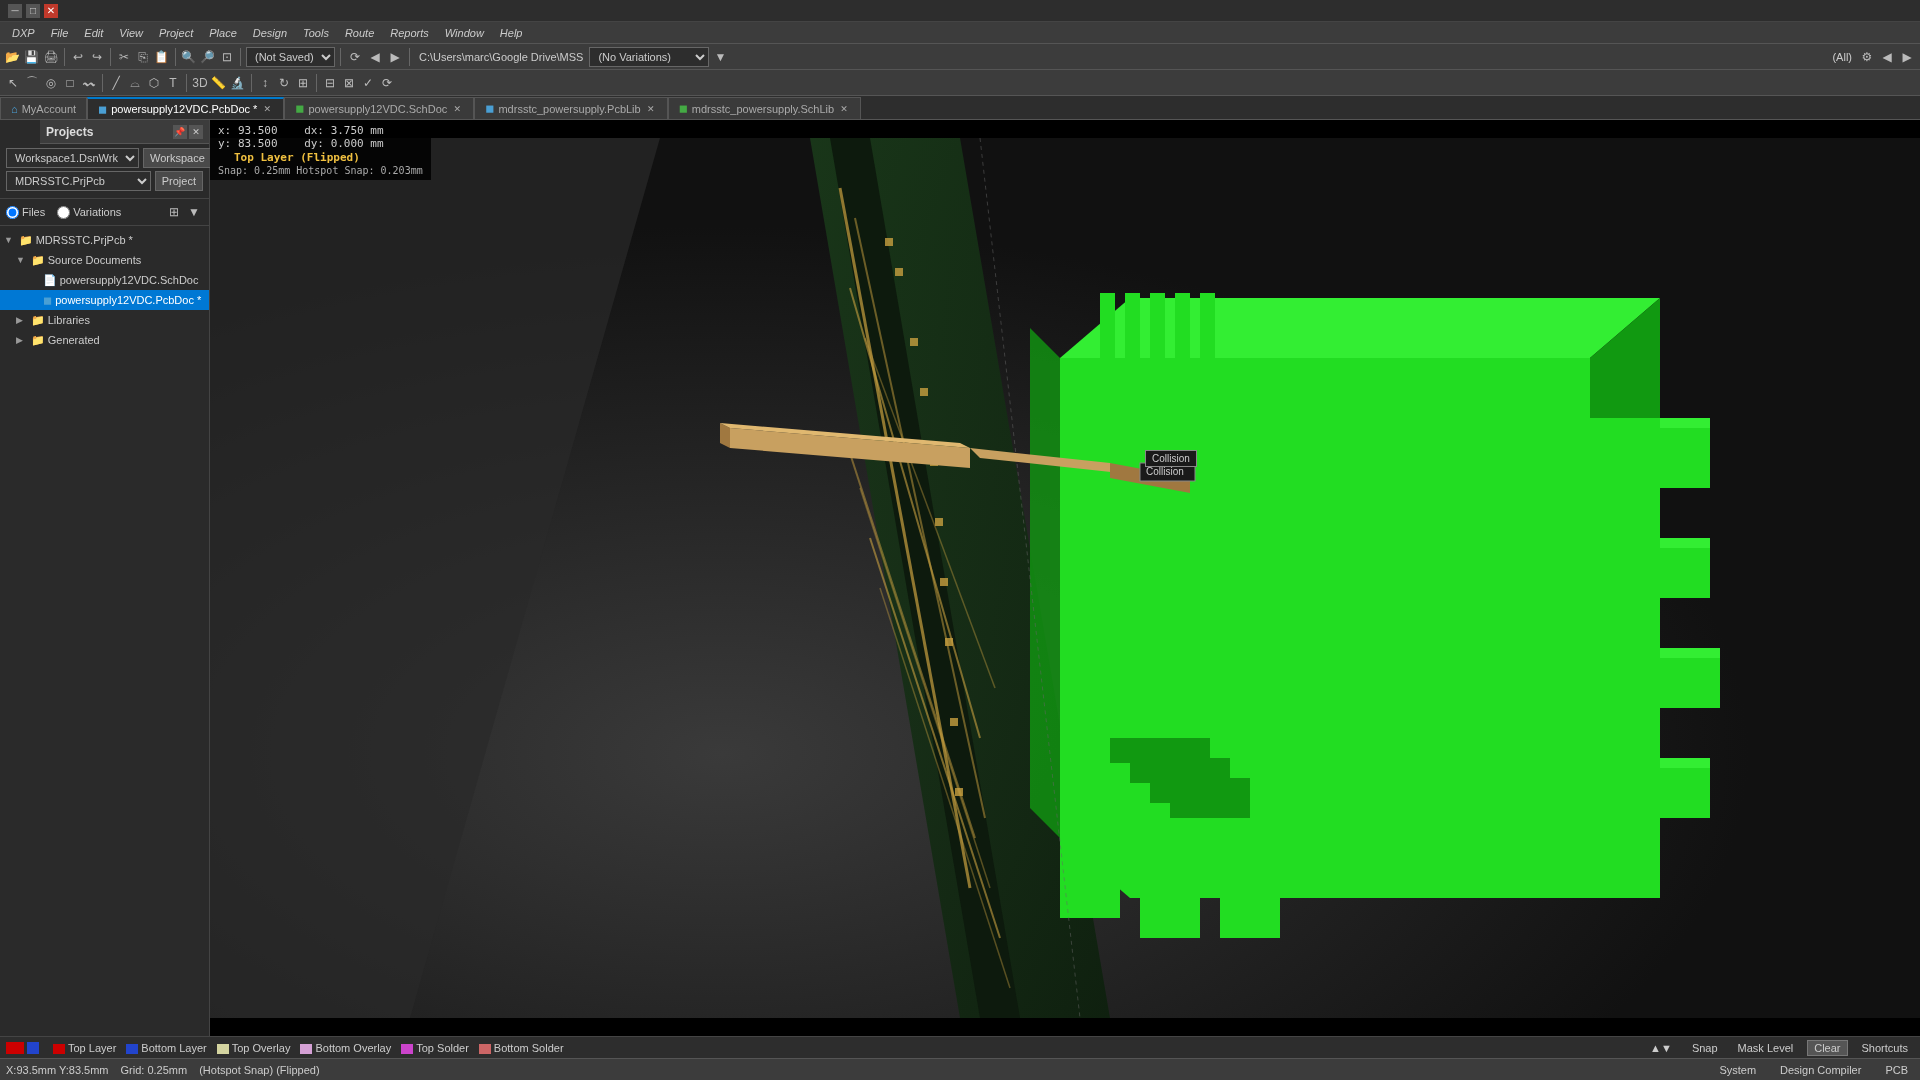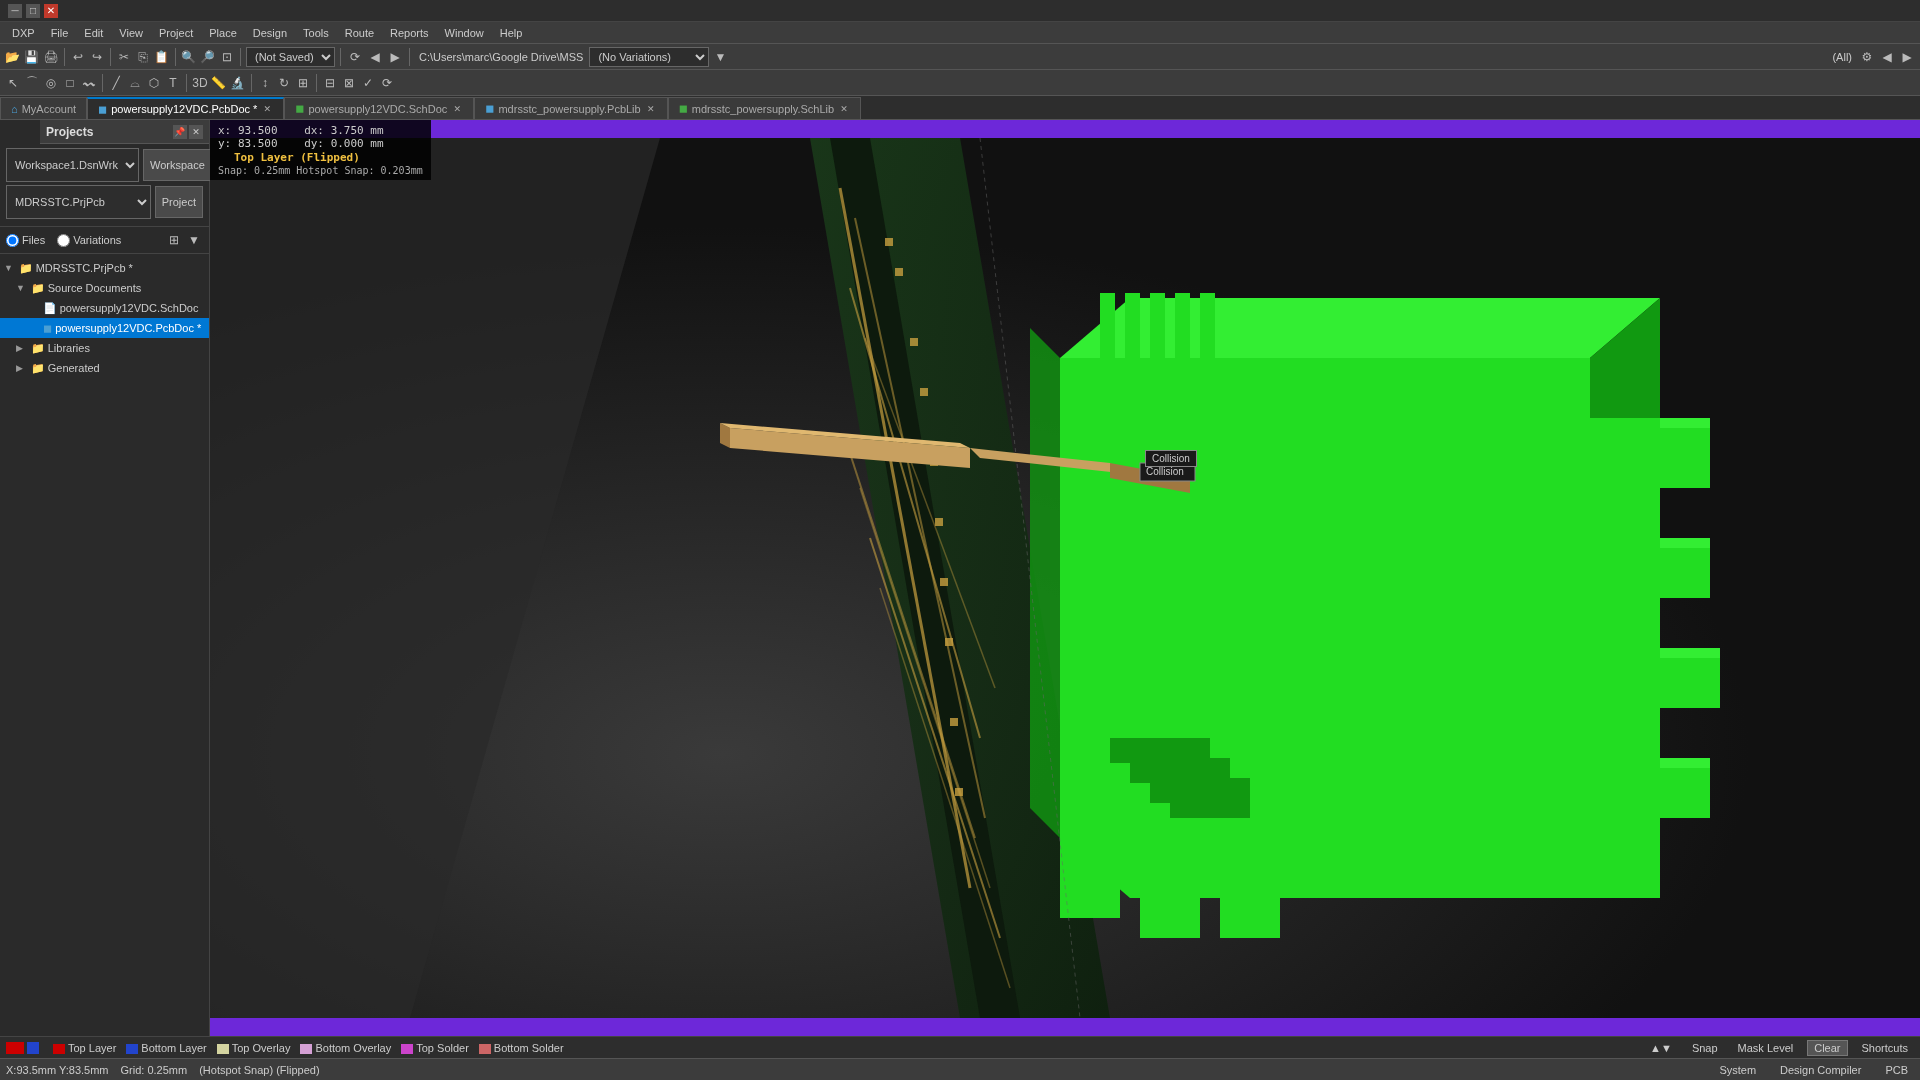--- a/index.html
+++ b/index.html
@@ -26,20 +26,21 @@
     }
 
     
     #menu-bar {
       height: 22px;
       background: #3c3c3c;
       display: flex;
       align-items: center;
       padding: 0 4px;
       border-bottom: 1px solid #555;
+      font-style: italic;
     }
     .menu-item {
       padding: 2px 8px;
       cursor: pointer;
       font-size: 11px;
       color: #ccc;
     }
 
     
     #toolbar {
@@ -120,25 +121,25 @@
     #panel-header .panel-btns { display: flex; gap: 2px; }
     #panel-header .panel-btn { width: 14px; height: 14px; background: #555; display: flex; align-items: center; justify-content: center; cursor: pointer; font-size: 9px; color: #ccc; }
 
     
     #workspace-area {
       padding: 4px 6px;
       border-bottom: 1px solid #444;
     }
     .ws-row { display: flex; align-items: center; gap: 4px; margin-bottom: 3px; }
     .ws-dropdown {
-      flex: 1; height: 34px; background: #2d2d2d; border: 1px solid #666;
+      flex: 1; height: 20px; background: #2d2d2d; border: 1px solid #666;
       color: #ccc; font-size: 11px; padding: 0 4px;
     }
     .ws-btn {
-      height: 32px; padding: 0 6px; background: #4a4a4a; border: 1px solid #666;
+      height: 20px; padding: 0 6px; background: #4a4a4a; border: 1px solid #666;
       color: #ccc; font-size: 11px; cursor: pointer;
     }
 
     
     #radio-area {
       padding: 4px 6px;
       border-bottom: 1px solid #444;
       display: flex;
       align-items: center;
       gap: 12px;
@@ -164,21 +165,21 @@
     .pcb-icon { color: #4a9fd4; font-size: 11px; }
     .indicator { width: 8px; height: 8px; border-radius: 50%; }
     .ind-red { background: #c0392b; }
     .ind-blue { background: #2980b9; }
 
     
     #canvas-area {
       flex: 1;
       position: relative;
       overflow: hidden;
-      background: #6d28d9;
+      background: #000000;
     }
 
     
     #coord-box {
       position: absolute;
       top: 0;
       left: 0;
       background: rgba(0,0,0,0.85);
       padding: 4px 8px;
       font-size: 11px;

